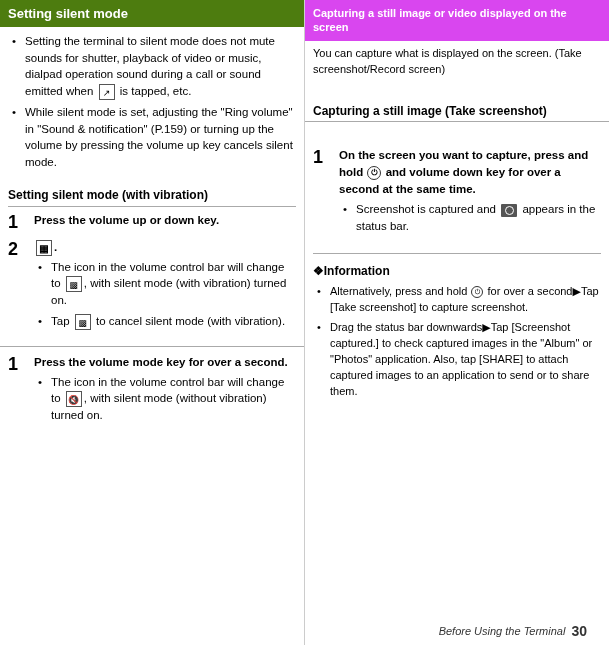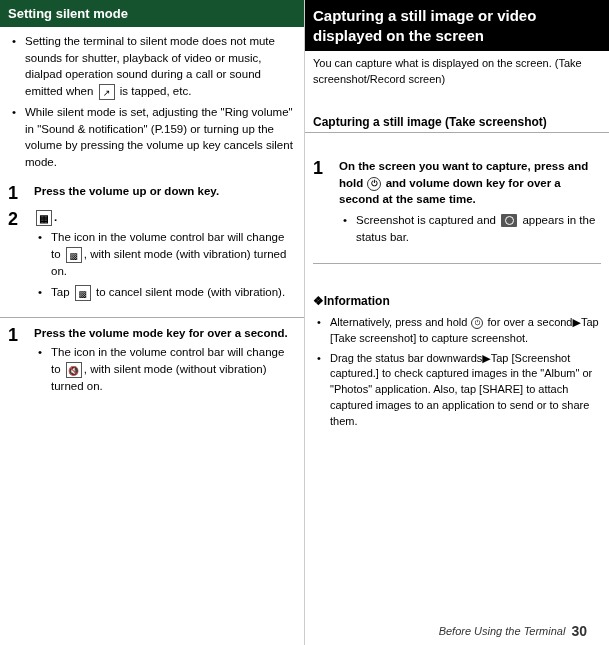--- a/index.html
+++ b/index.html
@@ -25,30 +25,30 @@
       flex-direction: column;
     }
     
     .right-col {
       width: 304px;
       display: flex;
       flex-direction: column;
     }
     
     .section-header-left {
-      background: #14532d;
+      background: #4d7c0f;
       color: #fff;
       font-size: 13px;
       font-weight: bold;
       padding: 6px 8px;
     }
     .section-header-right {
-      background: #000000;
+      background: #d946ef;
       color: #fff;
-      font-size: 15px;
+      font-size: 11px;
       font-weight: bold;
       padding: 6px 8px;
       line-height: 1.3;
     }
     .section-body {
       padding: 6px 8px;
       line-height: 1.45;
       font-size: 11.5px;
     }
     .bullet-item {
@@ -106,21 +106,20 @@
     }
     .info-section {
       padding: 6px 8px;
       font-size: 11px;
       line-height: 1.45;
     }
     .info-header {
       font-weight: bold;
       font-size: 12px;
       margin-bottom: 4px;
-      margin-top: 20px;
     }
     .info-bullet {
       display: flex;
       margin-bottom: 4px;
       padding-left: 4px;
     }
     .info-bullet .bullet {
       min-width: 10px;
       margin-right: 3px;
     }
@@ -205,20 +204,23 @@
         <span class="bullet">•</span>
         <span>Setting the terminal to silent mode does not mute sounds for shutter, playback of video or music, dialpad operation sound during a call or sound emitted when <span class="icon-inline">↗</span> is tapped, etc.</span>
       </div>
       <div class="bullet-item">
         <span class="bullet">•</span>
         <span>While silent mode is set, adjusting the "Ring volume" in "Sound &amp; notification" (P.159) or turning up the volume by pressing the volume up key cancels silent mode.</span>
       </div>
     </div>
 
     <div class="section-body" style="padding-top:2px;padding-bottom:2px;">
+      <div class="sub-section-header">
+        <span>Setting silent mode (with vibration)</span>
+      </div>
 
       <div class="step-row">
         <div class="step-number">1</div>
         <div class="step-content">
           <span class="bold-text">Press the volume up or down key.</span>
         </div>
       </div>
 
       <div class="step-row">
         <div class="step-number">2</div>

